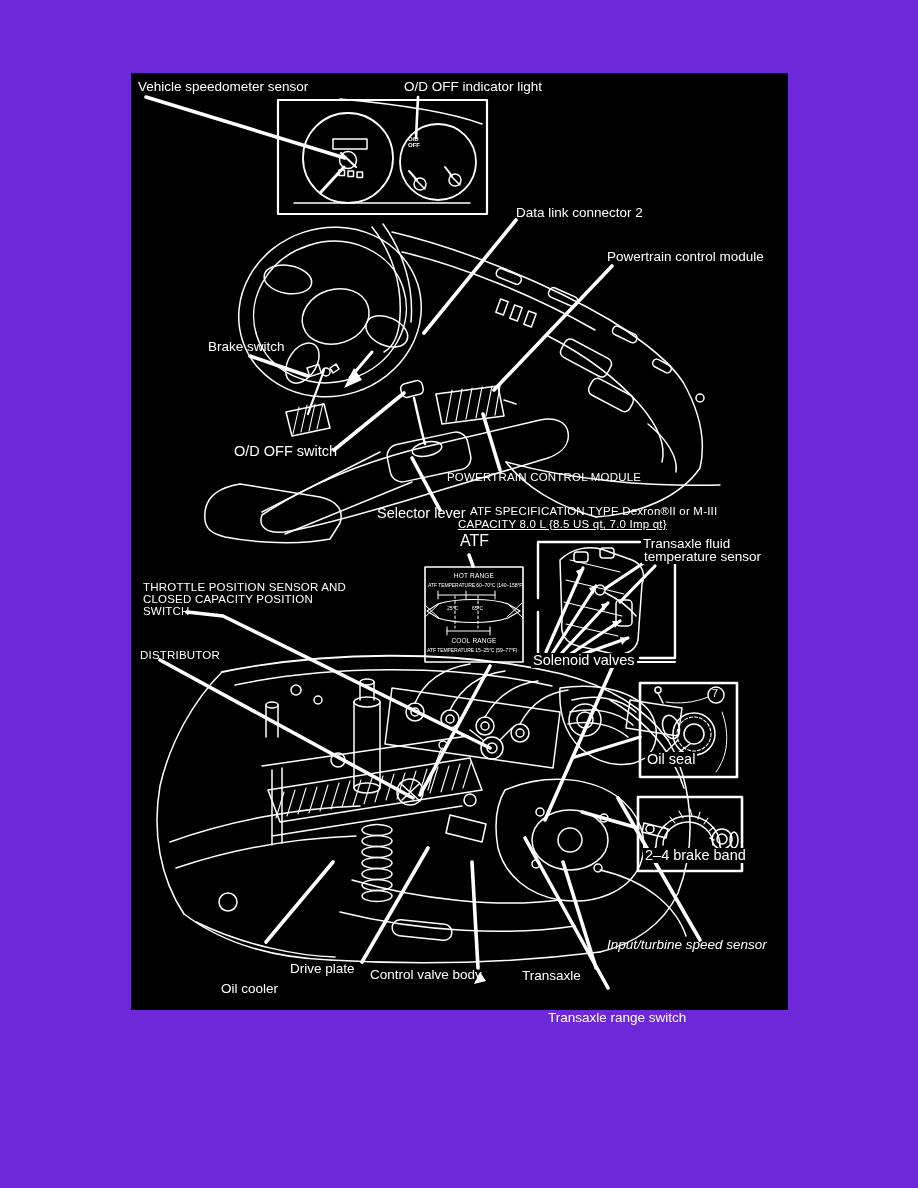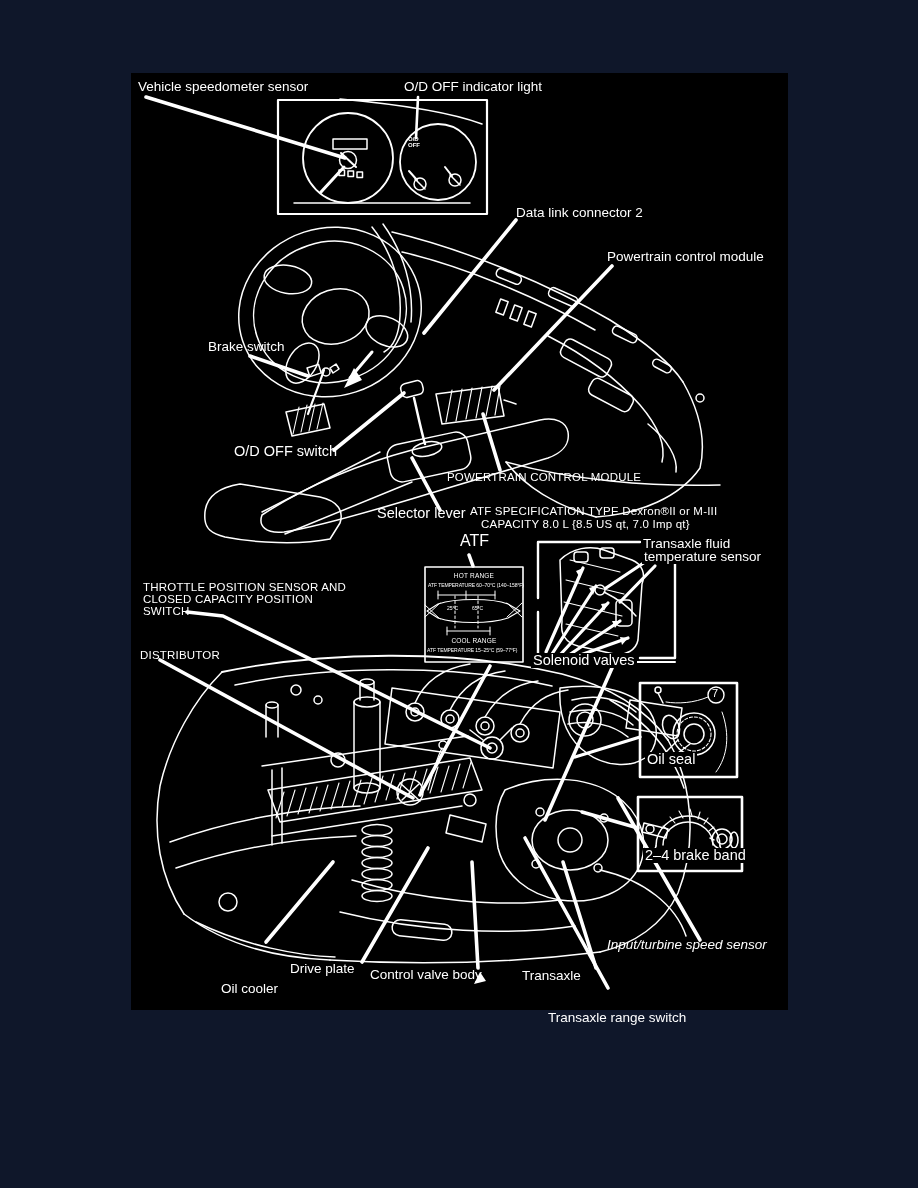--- a/index.html
+++ b/index.html
@@ -1,16 +1,16 @@
 <!DOCTYPE html>
 <html><head>
 <meta charset="utf-8">
 <style>
   html,body{margin:0;padding:0;background:#ffffff;}
-  #stage{position:relative;width:918px;height:1188px;background:#0f172a;overflow:hidden;
+  #stage{position:relative;width:918px;height:1188px;background:#6d28d9;overflow:hidden;
          font-family:"Liberation Sans",sans-serif;}
   #artwork{position:absolute;left:0;top:0;}
   .lbl{position:absolute;color:#ffffff;white-space:nowrap;line-height:1.05;
        font-family:"Liberation Sans",sans-serif;}
   .s14{font-size:13.5px;}
   .s15{font-size:14.5px;}
   .s16{font-size:16px;}
   .s12{font-size:11.5px;letter-spacing:.2px;}
   .tiny{font-size:6.5px;letter-spacing:.2px;}
   .micro{font-size:5.5px;letter-spacing:-0.1px;transform:scale(.92);transform-origin:left top;}
@@ -279,21 +279,21 @@
 </div>
 
 <div class="lbl s14" style="left:516px;top:206px;">Data link connector 2</div>
 <div class="lbl s14" style="left:607px;top:250px;">Powertrain control module</div>
 <div class="lbl s14" style="left:208px;top:340px;">Brake switch</div>
 <div class="lbl s15" style="left:234px;top:444px;">O/D OFF switch</div>
 <div class="lbl s12" style="left:447px;top:471px;">POWERTRAIN CONTROL MODULE</div>
 <div class="lbl s15" style="left:377px;top:506px;">Selector lever</div>
 
 <div class="lbl s12" style="left:470px;top:505px;">ATF SPECIFICATION TYPE Dexron®II or M-III</div>
-<div class="lbl s12" style="left:481px;top:518px;">CAPACITY 8.0 L {8.5 US qt, 7.0 Imp qt}</div>
+<div class="lbl s12" style="left:458px;top:518px;text-decoration:underline;">CAPACITY 8.0 L {8.5 US qt, 7.0 Imp qt}</div>
 <div class="lbl s16" style="left:460px;top:533px;">ATF</div>
 
 <div class="lbl tiny ctr" style="left:425px;top:573px;width:98px;">HOT RANGE</div>
 <div class="lbl micro" style="left:428px;top:583px;">ATF TEMPERATURE 60–70°C (140–158°F)</div>
 <div class="lbl micro" style="left:447px;top:606px;">25°C</div>
 <div class="lbl micro" style="left:472px;top:606px;">65°C</div>
 <div class="lbl tiny ctr" style="left:425px;top:638px;width:98px;">COOL RANGE</div>
 <div class="lbl micro" style="left:427px;top:648px;">ATF TEMPERATURE 15–25°C (59–77°F)</div>
 
 <div class="lbl s12" style="left:143px;top:581px;">THROTTLE POSITION SENSOR AND</div>

